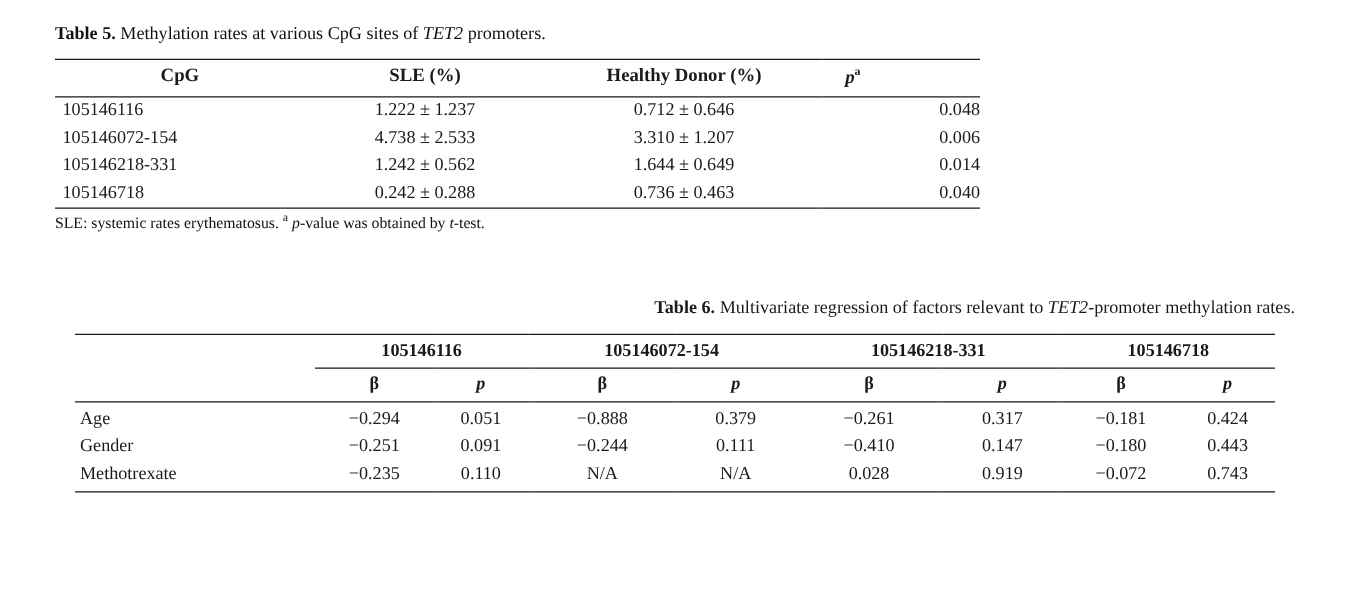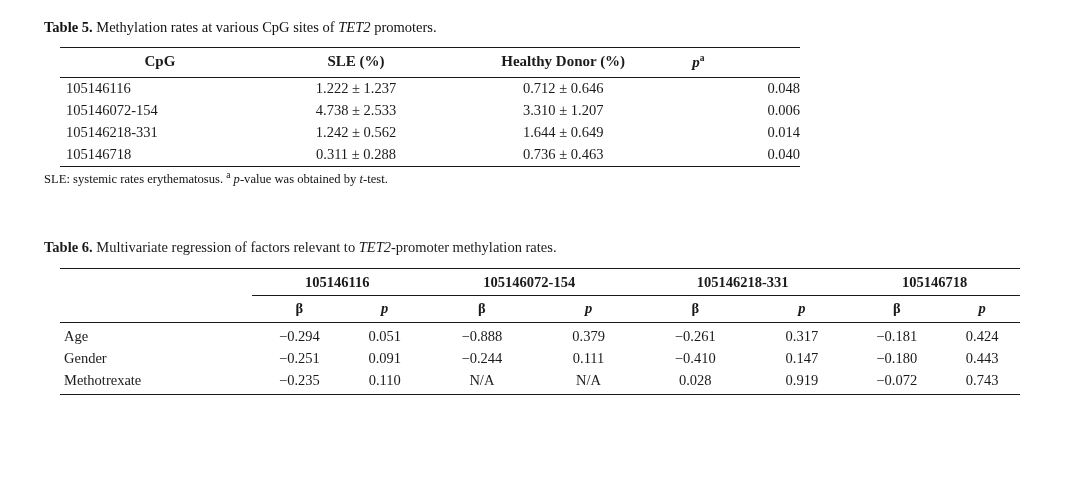--- a/index.html
+++ b/index.html
@@ -33,21 +33,20 @@
     margin-bottom: 9px;
     color: #111;
   }
   .caption .lbl { font-weight: bold; }
   .it { font-style: italic; }
 
   table {
     border-collapse: collapse;
     width: 100%;
     font-size: 14.5px;
-    margin-left: 16px;
   }
 
   #table5 th {
     font-weight: bold;
     font-size: 15px;
     padding: 5px 0 6px 0;
     text-align: center;
   }
   #table5 thead tr th {
     border-top: 1.4px solid #1a1a1a;
@@ -72,21 +71,21 @@
     color: #111;
   }
   sup { font-size: 9.5px; vertical-align: super; }
 
   
   .t6-wrap {
     margin-top: 52px;
     width: 100%;
   }
   .t6-caption {
-    text-align: left;
+    text-align: right;
     font-size: 14.5px;
     margin-bottom: 12px;
   }
   #table6 {
     font-size: 14.5px;
     width: 960px;
     margin: 0 auto;
   }
   #table6 th, #table6 td {
     padding: 2.5px 0;
@@ -159,21 +158,21 @@
           <td class="c3">0.006</td>
         </tr>
         <tr>
           <td class="c0">105146218-331</td>
           <td class="c1">1.242 ± 0.562</td>
           <td class="c2">1.644 ± 0.649</td>
           <td class="c3">0.014</td>
         </tr>
         <tr>
           <td class="c0">105146718</td>
-          <td class="c1">0.311 ± 0.288</td>
+          <td class="c1">0.242 ± 0.288</td>
           <td class="c2">0.736 ± 0.463</td>
           <td class="c3">0.040</td>
         </tr>
       </tbody>
     </table>
 
     <div class="footnote">
       <span>SLE: systemic rates erythematosus. </span><sup>a</sup><span class="it"> p</span><span>-value was obtained by </span><span class="it">t</span><span>-test.</span>
     </div>
   </div>

